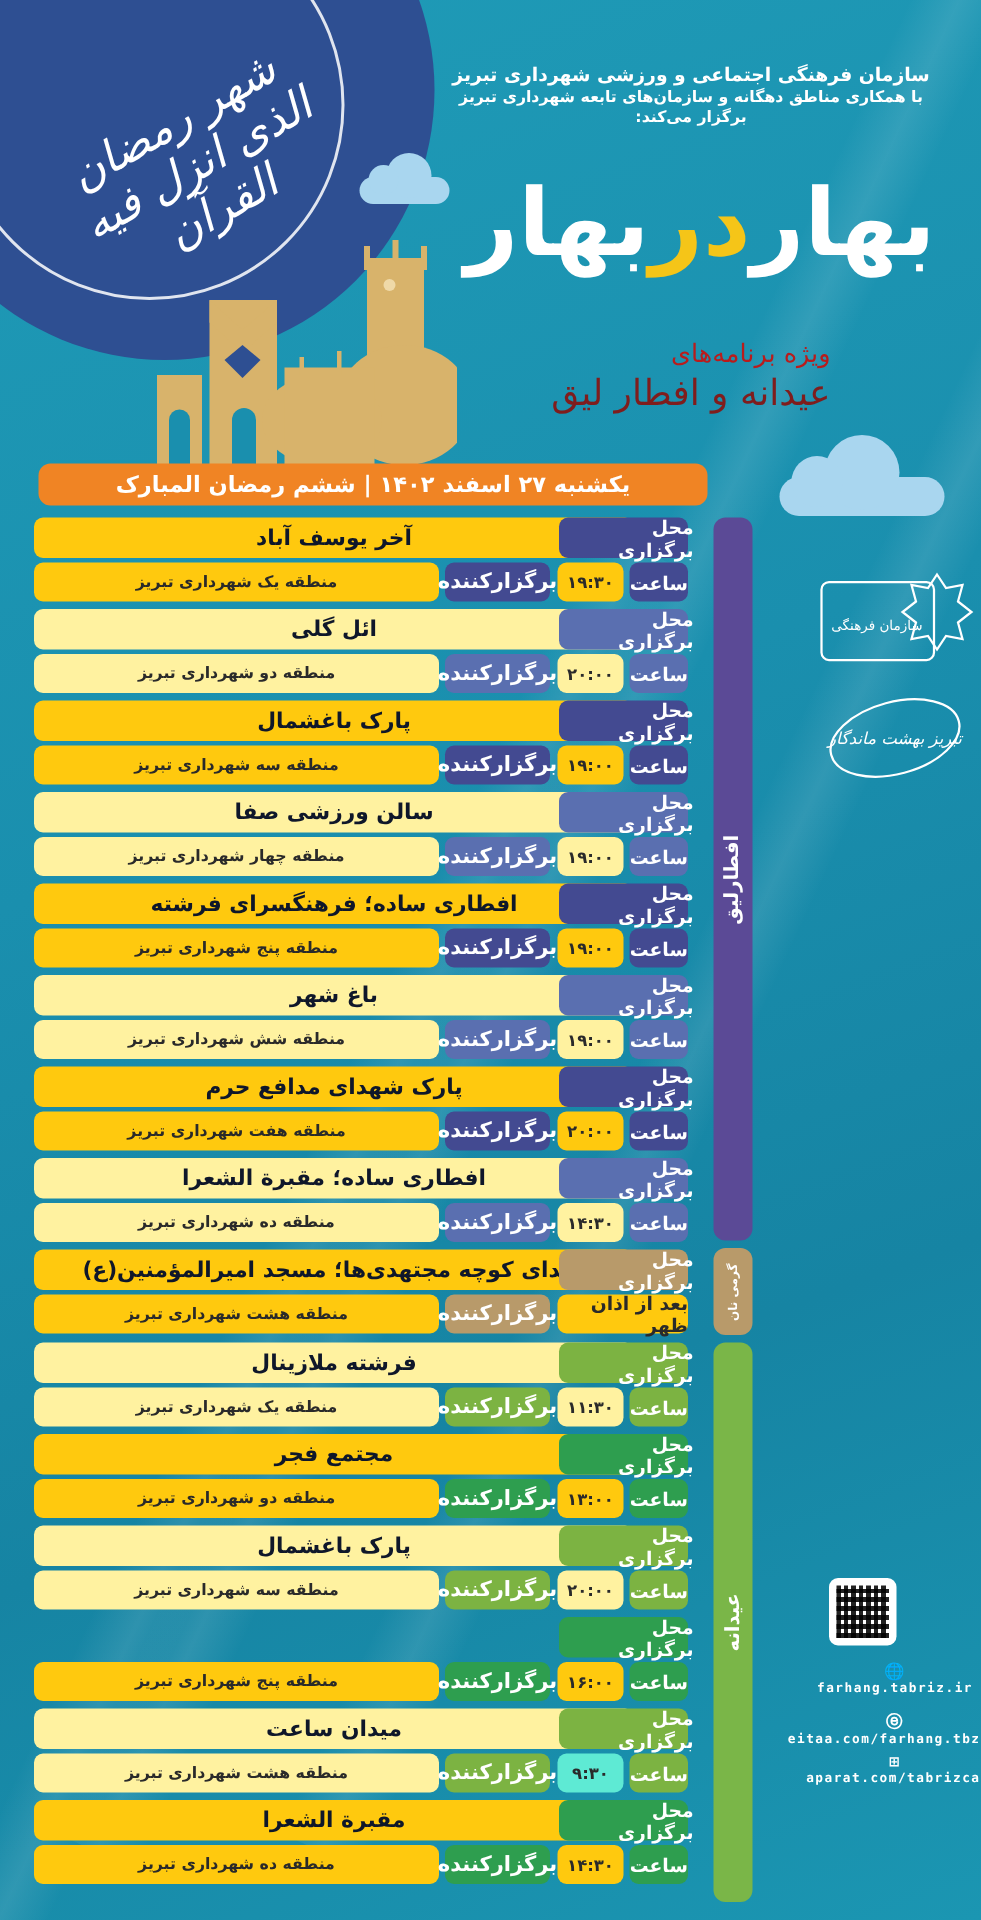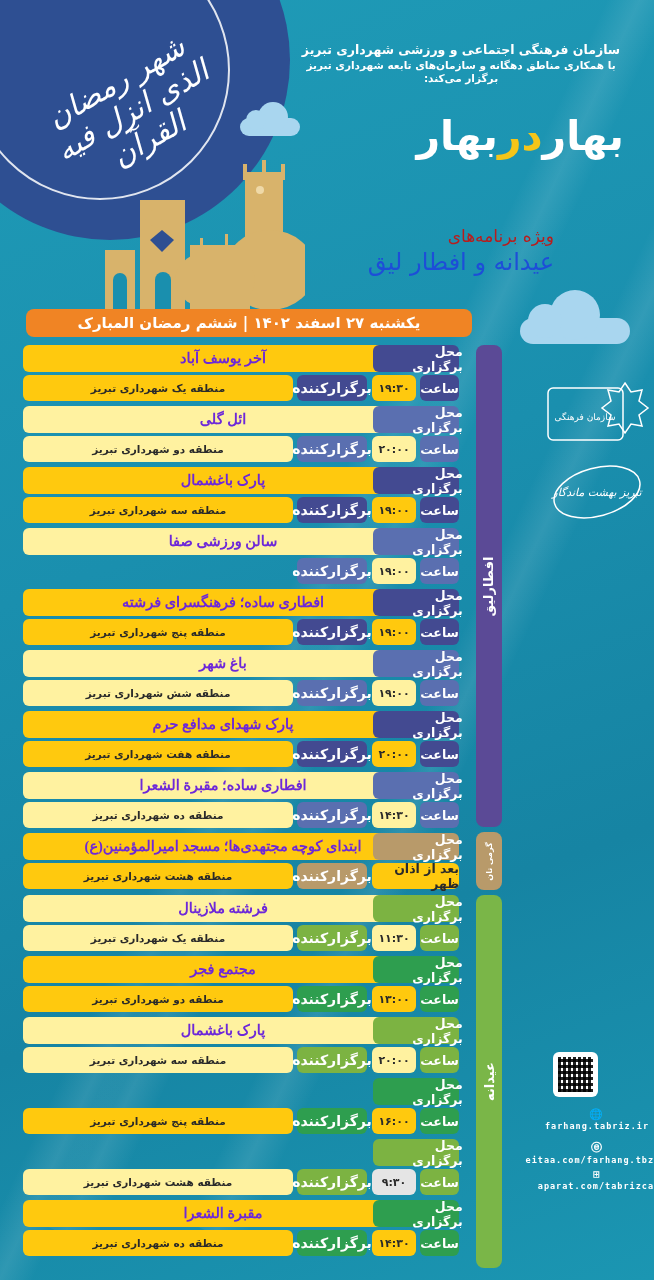--- a/index.html
+++ b/index.html
@@ -30,38 +30,38 @@
   .cloud1::before { width: 30px; height: 30px; left: 18px; top: -16px; }
   .cloud1::after { width: 20px; height: 20px; left: 6px; top: -8px; }
   .cloud2 { left: 520px; top: 318px; width: 110px; height: 26px; }
   .cloud2::before { width: 50px; height: 50px; left: 30px; top: -28px; }
   .cloud2::after { width: 34px; height: 34px; left: 8px; top: -14px; }
   .cityscape { position: absolute; left: 105px; top: 160px; width: 200px; height: 150px; }
   .header-text { position: absolute; right: 28px; top: 42px; width: 330px; color: #fff; text-align: center; }
   .org-line1 { font-size: 12.5px; font-weight: bold; }
   .org-line2 { font-size: 10.5px; font-weight: bold; margin-top: 2px; }
   .org-line3 { font-size: 10.5px; font-weight: bold; margin-top: 1px; }
-  .main-title { position: absolute; right: 30px; top: 112px; font-size: 41px; font-weight: bold; color: #fff; letter-spacing: 1px; }
+  .main-title { position: absolute; right: 30px; top: 112px; font-size: 62px; font-weight: bold; color: #fff; letter-spacing: 1px; }
   .main-title .accent { color: #f5c518; }
   .sub-title-1 { position: absolute; right: 100px; top: 226px; font-size: 17px; color: #b91c1c; }
-  .sub-title-2 { position: absolute; right: 100px; top: 248px; font-size: 24px; color: #1d4ed8; }
+  .sub-title-2 { position: absolute; right: 100px; top: 248px; font-size: 24px; color: #7f1d1d; }
   .date-bar {
     position: absolute; left: 26px; top: 309px; width: 446px; height: 28px; background: #f08424;
     border-radius: 8px; color: #fff; font-size: 15px; font-weight: bold; text-align: center; line-height: 28px;
   }
   .section-side {
     position: absolute; border-radius: 8px; color: #fff; font-size: 13px; font-weight: bold;
     display: flex; align-items: center; justify-content: center;
   }
   .section-side span { transform: rotate(-90deg); white-space: nowrap; display: inline-block; }
   .rows { position: absolute; left: 23px; width: 450px; }
   .event { position: relative; height: 61px; margin-bottom: 0; }
   .cell { position: absolute; border-radius: 6px; display: flex; align-items: center; justify-content: center; font-weight: bold; }
   .label-cell { color: #fff; font-size: 12.5px; }
-  .venue { left: 0; top: 3px; width: 400px; height: 27px; font-size: 14.5px; color: #6d28d9; font-family: Liberation Serif, serif; }
+  .venue { left: 0; top: 3px; width: 400px; height: 27px; font-size: 14.5px; color: #0f172a; }
   .venue-label { left: 350px; top: 3px; width: 86px; height: 27px; padding-left: 43px; }
   .org-val { left: 0; top: 33px; width: 270px; height: 26px; font-size: 10.5px; color: #2a2a2a; }
   .org-label { left: 274px; top: 33px; width: 70px; height: 26px; font-size: 14px; }
   .time-val { left: 349px; top: 33px; width: 44px; height: 26px; font-size: 11px; color: #2a2a2a; }
   .time-label { left: 397px; top: 33px; width: 39px; height: 26px; }
   .qr { position: absolute; left: 553px; top: 1052px; width: 45px; height: 45px; background: #fff; border-radius: 6px; padding: 5px; }
   .qr-inner { width: 100%; height: 100%; background:
      repeating-linear-gradient(90deg, #222 0 3px, #fff 3px 5px),
      repeating-linear-gradient(0deg, #222 0 3px, #fff 3px 6px); background-blend-mode: multiply; }
   .social { position: absolute; left: 540px; width: 114px; text-align: center; color: #fff; font-family: "DejaVu Sans Mono", monospace; font-size: 8.5px; font-weight: bold; letter-spacing: 1px; }
@@ -142,20 +142,21 @@
       <div class="cell venue" style="background:#ffc90e">پارک باغشمال</div>
       <div class="cell label-cell venue-label" style="background:#434a91">محل برگزاری</div>
       <div class="cell org-val" style="background:#ffc90e">منطقه سه شهرداری تبریز</div>
       <div class="cell label-cell org-label" style="background:#434a91">برگزارکننده</div>
       <div class="cell time-val" style="background:#ffc90e">۱۹:۰۰</div>
            <div class="cell label-cell time-label" style="background:#434a91">ساعت</div>
     </div>
     <div class="event">
       <div class="cell venue" style="background:#fff2a0">سالن ورزشی صفا</div>
       <div class="cell label-cell venue-label" style="background:#5a6fb0">محل برگزاری</div>
+      <div class="cell org-val" style="background:#fff2a0">منطقه چهار شهرداری تبریز</div>
       <div class="cell label-cell org-label" style="background:#5a6fb0">برگزارکننده</div>
       <div class="cell time-val" style="background:#fff2a0">۱۹:۰۰</div>
            <div class="cell label-cell time-label" style="background:#5a6fb0">ساعت</div>
     </div>
     <div class="event">
       <div class="cell venue" style="background:#ffc90e">افطاری ساده؛ فرهنگسرای فرشته</div>
       <div class="cell label-cell venue-label" style="background:#434a91">محل برگزاری</div>
       <div class="cell org-val" style="background:#ffc90e">منطقه پنج شهرداری تبریز</div>
       <div class="cell label-cell org-label" style="background:#434a91">برگزارکننده</div>
       <div class="cell time-val" style="background:#ffc90e">۱۹:۰۰</div>
@@ -229,24 +230,25 @@
            <div class="cell label-cell time-label" style="background:#7cb342">ساعت</div>
     </div>
     <div class="event">
       <div class="cell label-cell venue-label" style="background:#2e9e4f">محل برگزاری</div>
       <div class="cell org-val" style="background:#ffc90e">منطقه پنج شهرداری تبریز</div>
       <div class="cell label-cell org-label" style="background:#2e9e4f">برگزارکننده</div>
       <div class="cell time-val" style="background:#ffc90e">۱۶:۰۰</div>
            <div class="cell label-cell time-label" style="background:#2e9e4f">ساعت</div>
     </div>
     <div class="event">
+      <div class="cell venue" style="background:#fff2a0">میدان ساعت</div>
       <div class="cell label-cell venue-label" style="background:#7cb342">محل برگزاری</div>
       <div class="cell org-val" style="background:#fff2a0">منطقه هشت شهرداری تبریز</div>
       <div class="cell label-cell org-label" style="background:#7cb342">برگزارکننده</div>
-      <div class="cell time-val" style="background:#e5e5e5">۹:۳۰</div>
+      <div class="cell time-val" style="background:#5eead4">۹:۳۰</div>
            <div class="cell label-cell time-label" style="background:#7cb342">ساعت</div>
     </div>
     <div class="event">
       <div class="cell venue" style="background:#ffc90e">مقبرة الشعرا</div>
       <div class="cell label-cell venue-label" style="background:#2e9e4f">محل برگزاری</div>
       <div class="cell org-val" style="background:#ffc90e">منطقه ده شهرداری تبریز</div>
       <div class="cell label-cell org-label" style="background:#2e9e4f">برگزارکننده</div>
       <div class="cell time-val" style="background:#ffc90e">۱۴:۳۰</div>
            <div class="cell label-cell time-label" style="background:#2e9e4f">ساعت</div>
     </div>

